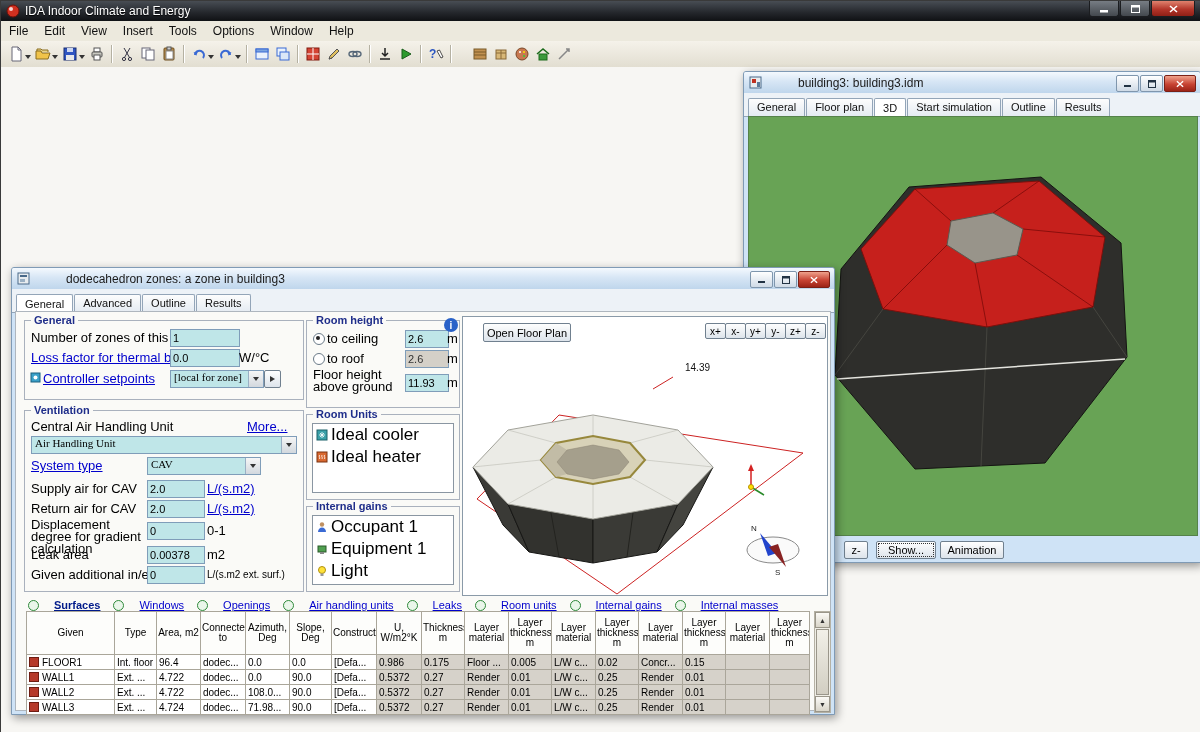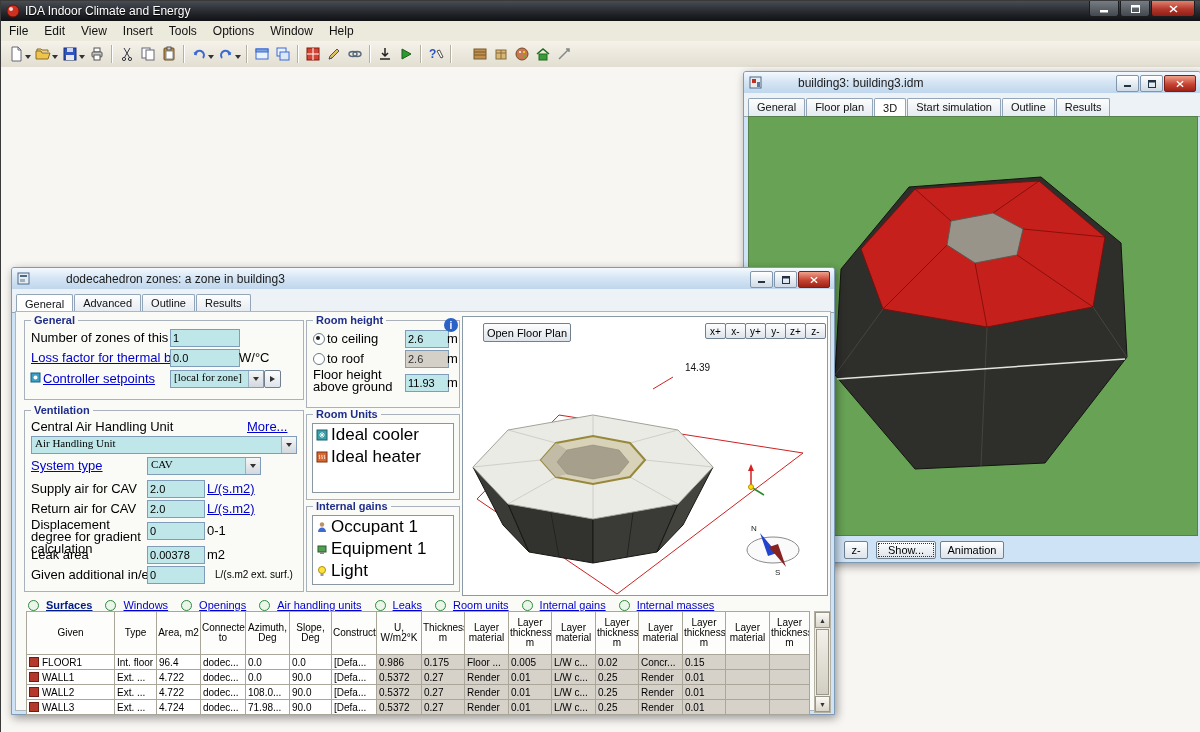--- a/index.html
+++ b/index.html
@@ -49,21 +49,21 @@
   .tri{width:0;height:0;border:3px solid transparent;border-top:4px solid #333;margin-top:3px;}
   .tri-r{width:0;height:0;border:3px solid transparent;border-left:5px solid #333;margin-left:2px;}
   .radio{position:absolute;width:10px;height:10px;border:1px solid #6a7a88;border-radius:50%;background:#fff;}
   .radio.checked::after{content:"";position:absolute;left:2px;top:2px;width:4px;height:4px;border-radius:50%;background:#222;}
   .listbox{position:absolute;background:#fff;border:1px solid #8a96a2;}
   .li-item{display:flex;align-items:center;gap:3px;font-size:17px;padding:1px 3px;}
   .info-icon{position:absolute;width:14px;height:14px;border-radius:50%;background:#2a62c8;color:#fff;font-size:10px;font-weight:bold;display:flex;align-items:center;justify-content:center;z-index:5;}
   .panel3d{position:absolute;left:446px;top:4px;width:364px;height:278px;background:#fff;border:1px solid #8a9aa8;}
   .vbtn{position:absolute;top:6px;width:19px;height:14px;font-size:10px;}
   .sec-tabs{position:absolute;left:12px;top:287px;display:flex;align-items:center;gap:13px;}
-  .sec-item{display:flex;align-items:center;gap:7px;font-size:11px;}
+  .sec-item{display:flex;align-items:center;gap:15px;font-size:11px;}
   .sec-dot{width:9px;height:9px;border-radius:50%;border:1px solid #2f8a3a;background:#eaf6ea;}
   .sec-item .link{font-weight:normal;}
   .sec-item.active .link{font-weight:bold;color:#001a8a;}
   
   table.surf{position:absolute;left:10px;top:299px;width:783px;border-collapse:collapse;table-layout:fixed;background:#fff;}
   table.surf th{border:1px solid #aaa69a;font-size:10px;font-weight:normal;line-height:10px;padding:1px;height:40px;vertical-align:middle;text-align:center;background:#fdfdfb;overflow:hidden;}
   table.surf td{border:1px solid #aaa69a;font-size:10px;padding:0 2px;height:14px;white-space:nowrap;overflow:hidden;background:#fff;}
   table.surf td.ro{background:#d6d2ca;}
   .row-icon{display:inline-block;width:8px;height:8px;background:#b5392a;border:1px solid #6e1c12;margin-right:3px;vertical-align:-1px;}
   .vscroll{position:absolute;left:798px;top:299px;width:15px;height:100px;background:#efede5;border:1px solid #b5b1a4;display:flex;flex-direction:column;}
@@ -423,21 +423,21 @@
           <input class="field" style="left: 122px; top: 89px; width: 52px;" value="2.0">
           <span class="lbl link" style="left:182px;top:92px;">L/(s.m2)</span>
           <span class="lbl" style="left:6px;top:108px;width:112px;">Displacement degree for gradient calculation</span>
           <input class="field" style="left: 122px; top: 111px; width: 52px;" value="0">
           <span class="lbl" style="left:182px;top:114px;">0-1</span>
           <span class="lbl" style="left:6px;top:138px;">Leak area</span>
           <input class="field" style="left: 122px; top: 135px; width: 52px;" value="0.00378">
           <span class="lbl" style="left:182px;top:138px;">m2</span>
           <span class="lbl" style="left:6px;top:158px;">Given additional in/exfiltration</span>
           <input class="field" style="left: 122px; top: 155px; width: 52px;" value="0">
-          <span class="lbl" style="left:190px;top:158px;font-size:10px;">L/(s.m2 ext. surf.)</span>
+          <span class="lbl" style="left:182px;top:158px;font-size:10px;">L/(s.m2 ext. surf.)</span>
         </div>
 
         <div class="group" style="left:290px;top:8px;width:152px;height:86px;">
           <span class="gtitle">Room height</span>
           <span class="radio checked" style="left:6px;top:12px;"></span>
           <span class="lbl" style="left:20px;top:12px;">to ceiling</span>
           <input class="field" style="left: 98px; top: 9px; width: 38px;" value="2.6">
           <span class="lbl" style="left:140px;top:12px;">m</span>
           <span class="radio" style="left:6px;top:32px;"></span>
           <span class="lbl" style="left:20px;top:32px;">to roof</span>

